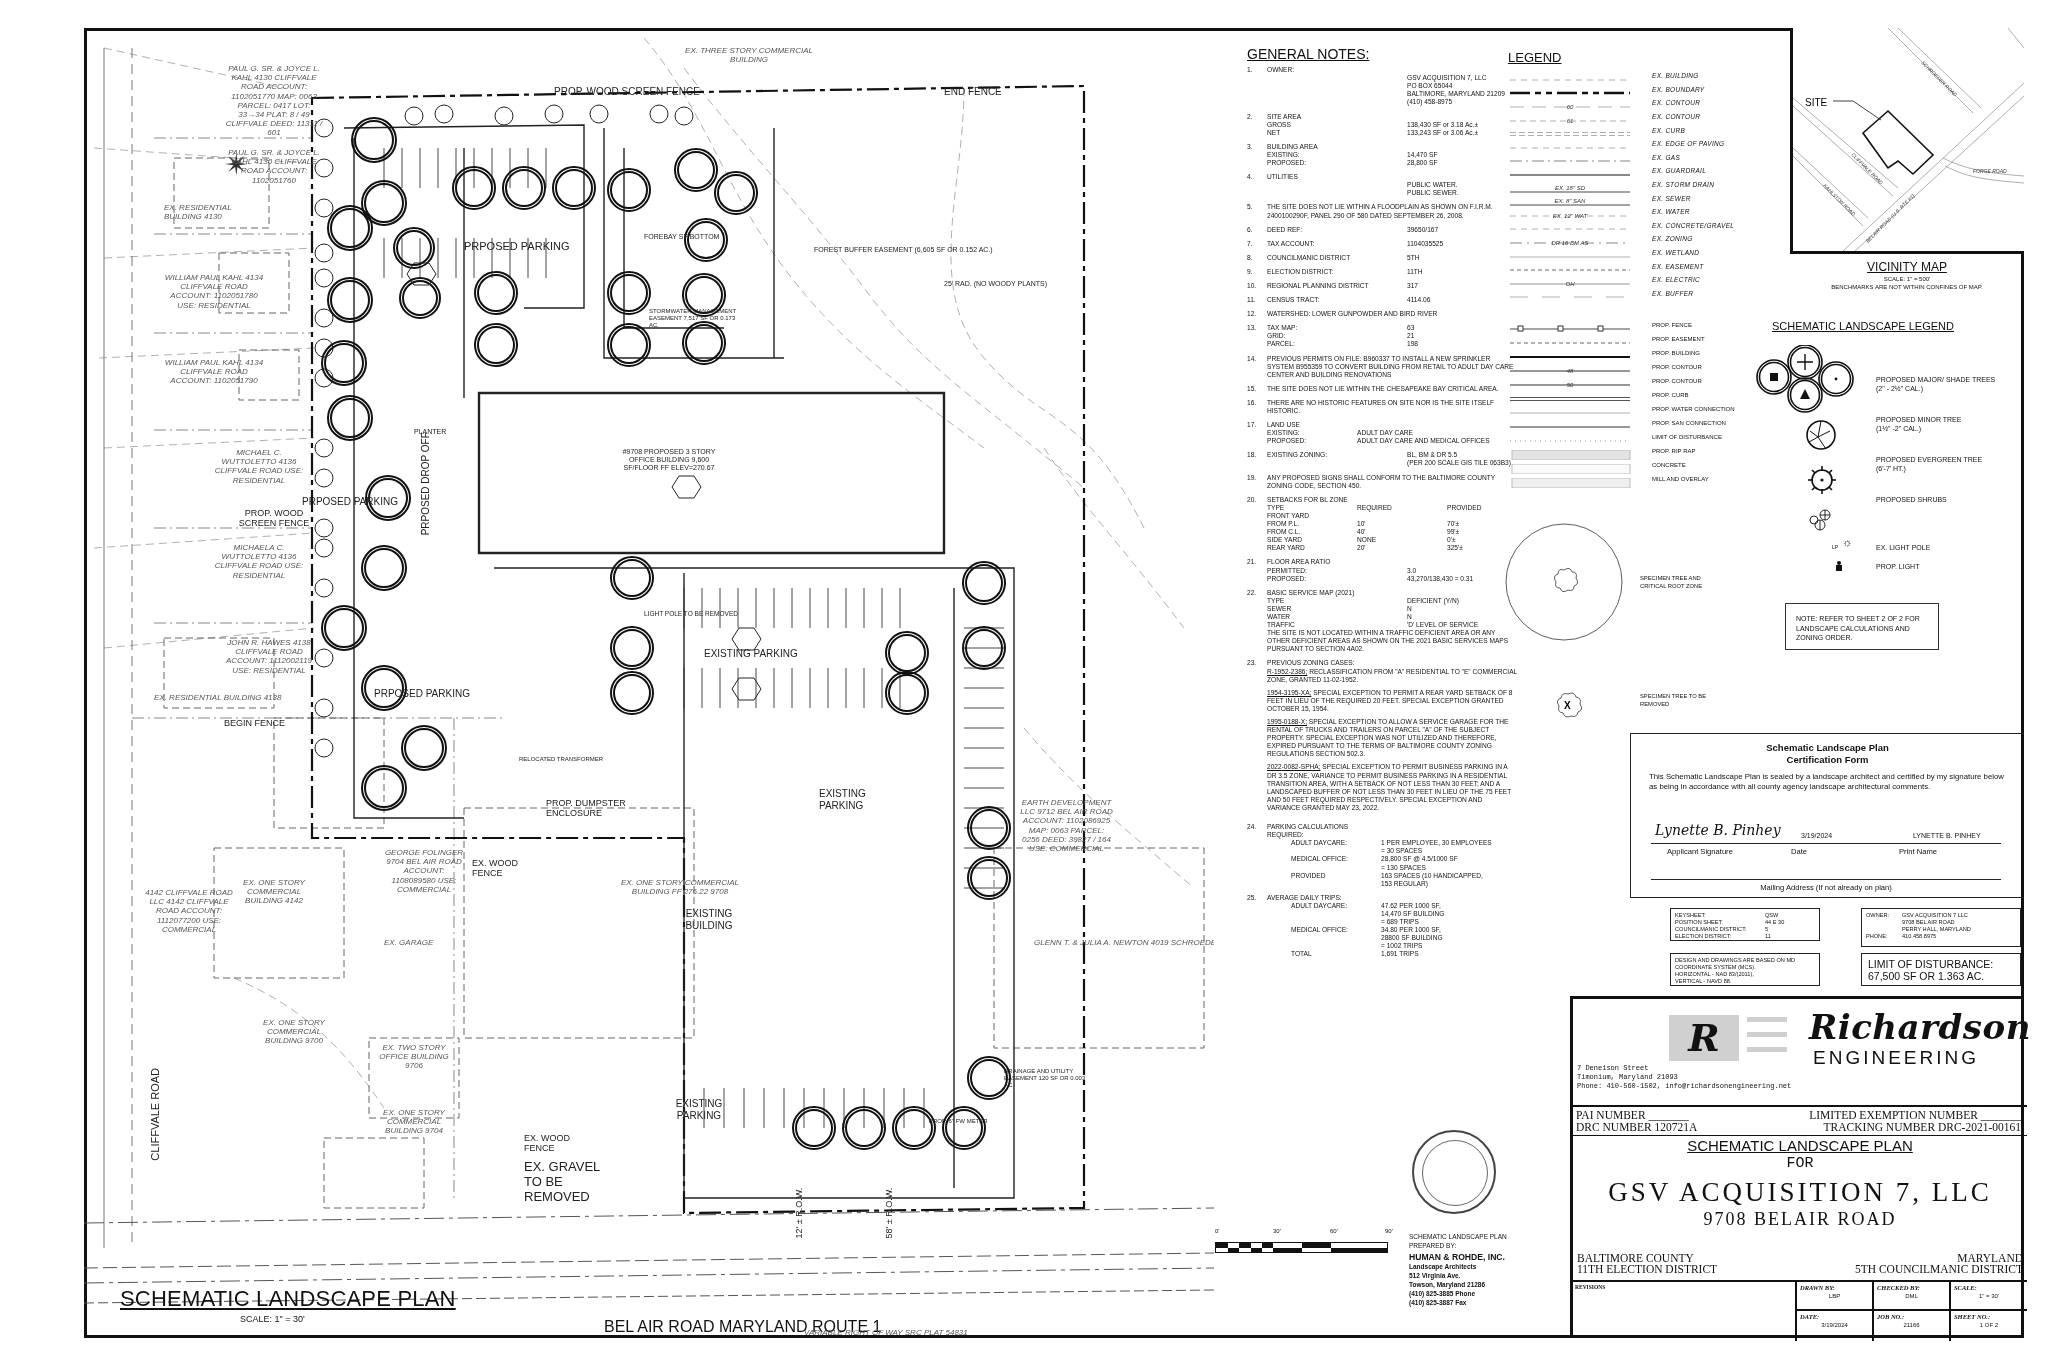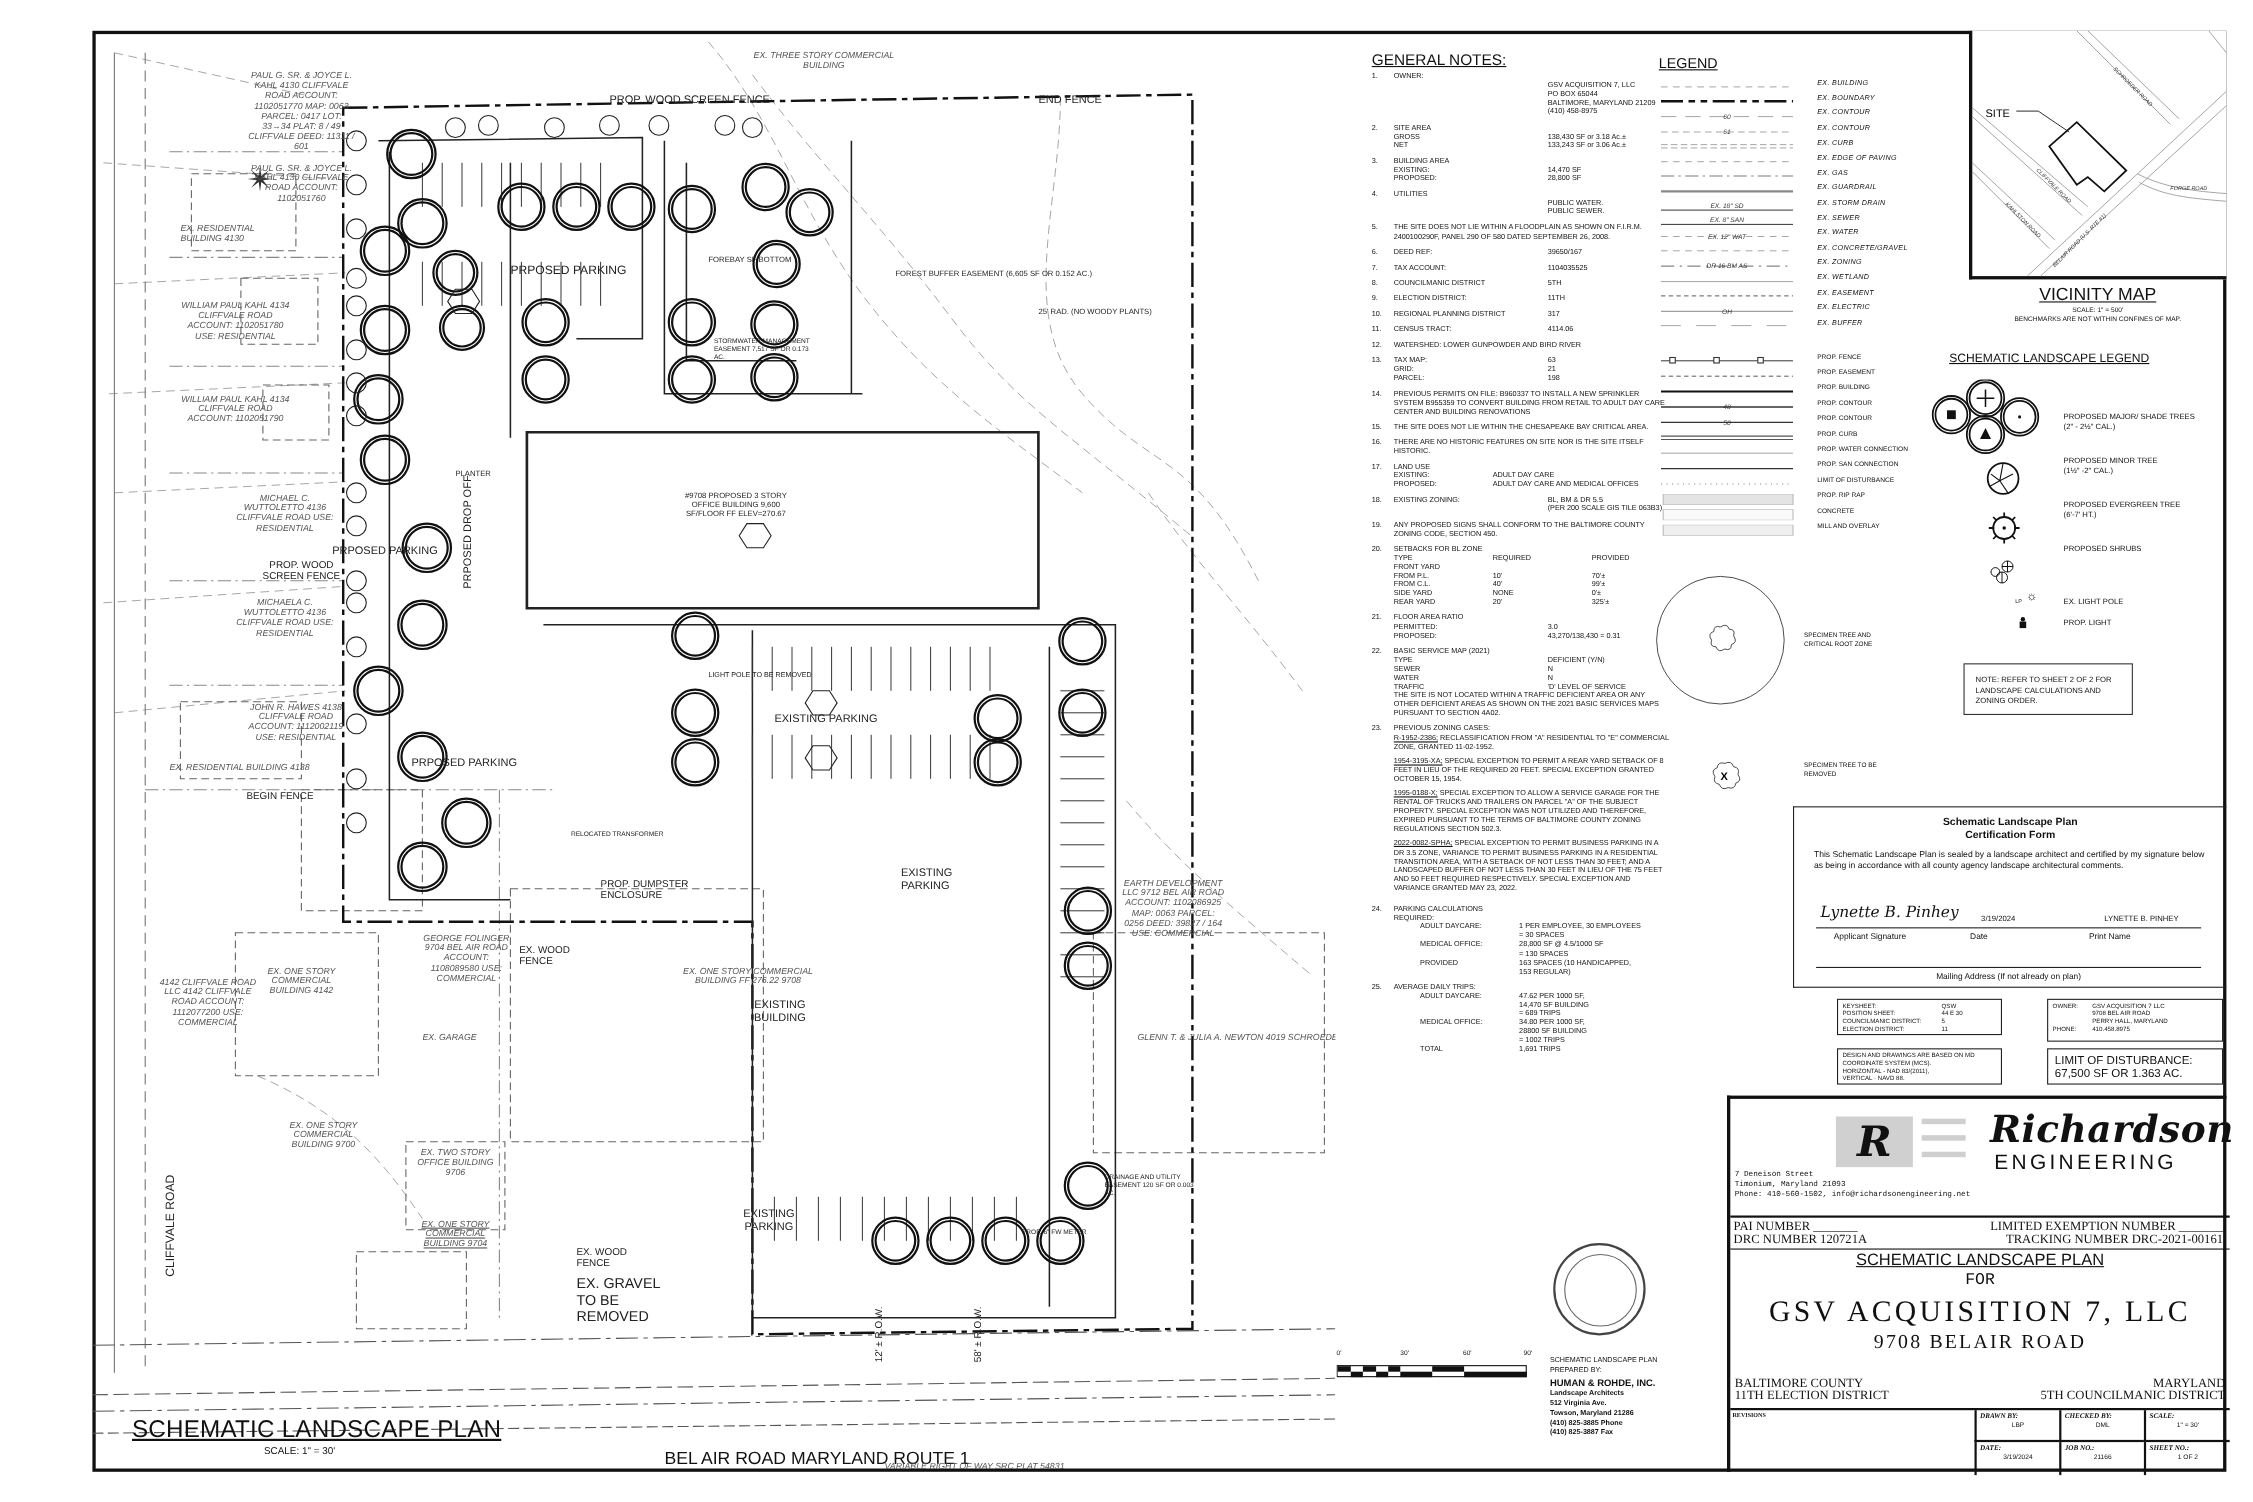--- a/index.html
+++ b/index.html
@@ -32,21 +32,21 @@
   .legend h2 { font-size: 13px; font-weight: normal; text-decoration: underline; margin-bottom: 4px; }
   .leg-row { display: flex; align-items: center; height: 13.6px; }
   .leg-line { width: 124px; height: 10px; position: relative; margin-right: 20px; flex: none; }
   .leg-text { font-size: 6.5px; font-style: italic; letter-spacing: 0.3px; }
   .prop-row { display: flex; align-items: center; height: 14px; }
   .prop-text { font-size: 6px; }
 
   
   .vicinity { position: absolute; left: 1790px; top: 28px; width: 234px; height: 226px; border-left: 3px solid #111; border-bottom: 3px solid #111; background: #fff; }
   .vic-title { position: absolute; left: 1790px; top: 260px; width: 234px; text-align: center; }
-  .vic-title .t { font-size: 16px; text-decoration: underline; }
+  .vic-title .t { font-size: 12px; text-decoration: underline; }
   .vic-title .s { font-size: 6px; margin-top: 2px; }
 
   
   .sll { position: absolute; left: 1772px; top: 320px; width: 250px; }
   .sll h2 { font-size: 11px; font-weight: normal; text-decoration: underline; text-align: left; margin-bottom: 16px; }
   .sll-item { position: absolute; font-size: 7px; line-height: 9px; }
   .note-box { position: absolute; left: 1785px; top: 603px; width: 154px; height: 47px; border: 1px solid #333; font-size: 7px; line-height: 9.5px; padding: 10px 10px; }
 
   
   .cert { position: absolute; left: 1630px; top: 733px; width: 394px; height: 165px; border: 1.5px solid #222; border-right: none; }
@@ -328,21 +328,21 @@
   <div class="lbl small" style="left:130px;top:420px;white-space:normal;width:90px;text-align:center;">MICHAEL C. WUTTOLETTO 4136 CLIFFVALE ROAD USE: RESIDENTIAL</div>
   <div class="lbl small" style="left:130px;top:515px;white-space:normal;width:90px;text-align:center;">MICHAELA C. WUTTOLETTO 4136 CLIFFVALE ROAD USE: RESIDENTIAL</div>
   <div class="lbl small" style="left:140px;top:610px;white-space:normal;width:90px;text-align:center;">JOHN R. HAWES 4138 CLIFFVALE ROAD ACCOUNT: 1112002119 USE: RESIDENTIAL</div>
   <div class="lbl small" style="left:70px;top:665px;">EX. RESIDENTIAL BUILDING 4138</div>
   <div class="lbl small" style="left:300px;top:820px;white-space:normal;width:80px;text-align:center;">GEORGE FOLINGER 9704 BEL AIR ROAD ACCOUNT: 1108089580 USE: COMMERCIAL</div>
   <div class="lbl small" style="left:60px;top:860px;white-space:normal;width:90px;text-align:center;">4142 CLIFFVALE ROAD LLC 4142 CLIFFVALE ROAD ACCOUNT: 1112077200 USE: COMMERCIAL</div>
   <div class="lbl small" style="left:150px;top:850px;white-space:normal;width:80px;text-align:center;">EX. ONE STORY COMMERCIAL BUILDING 4142</div>
   <div class="lbl small" style="left:300px;top:910px;">EX. GARAGE</div>
   <div class="lbl small" style="left:170px;top:990px;white-space:normal;width:80px;text-align:center;">EX. ONE STORY COMMERCIAL BUILDING 9700</div>
   <div class="lbl small" style="left:290px;top:1015px;white-space:normal;width:80px;text-align:center;">EX. TWO STORY OFFICE BUILDING 9706</div>
-  <div class="lbl small" style="left:290px;top:1080px;white-space:normal;width:80px;text-align:center;text-decoration:underline;">EX. ONE STORY COMMERCIAL BUILDING 9704</div>
+  <div class="lbl small" style="left:290px;top:1080px;white-space:normal;width:80px;text-align:center;">EX. ONE STORY COMMERCIAL BUILDING 9704</div>
   <div class="lbl small" style="left:536px;top:850px;white-space:normal;width:120px;text-align:center;">EX. ONE STORY COMMERCIAL BUILDING FF 276.22 9708</div>
   <div class="lbl small" style="left:935px;top:770px;white-space:normal;width:95px;text-align:center;">EARTH DEVELOPMENT LLC 9712 BEL AIR ROAD ACCOUNT: 1102086925 MAP: 0063 PARCEL: 0256 DEED: 39827 / 164 USE: COMMERCIAL</div>
   <div class="lbl small" style="left:950px;top:910px;">GLENN T. &amp; JULIA A. NEWTON 4019 SCHROEDER AVENUE ACCOUNT: 1104050825 MAP: 0063 PARCEL: 0137 DEED: 9809 / 343 USE: RESIDENTIAL</div>
 
   <div class="lbl" style="left:25px;top:1080px;font-size:11px;transform:rotate(-90deg);">CLIFFVALE ROAD</div>
   <div class="road-label">BEL AIR ROAD MARYLAND ROUTE 1</div>
   <div class="lbl small" style="left:720px;top:1300px;">VARIABLE RIGHT OF WAY SRC PLAT 54831</div>
 </div>
 
 <div class="plan-title">SCHEMATIC LANDSCAPE PLAN</div>

